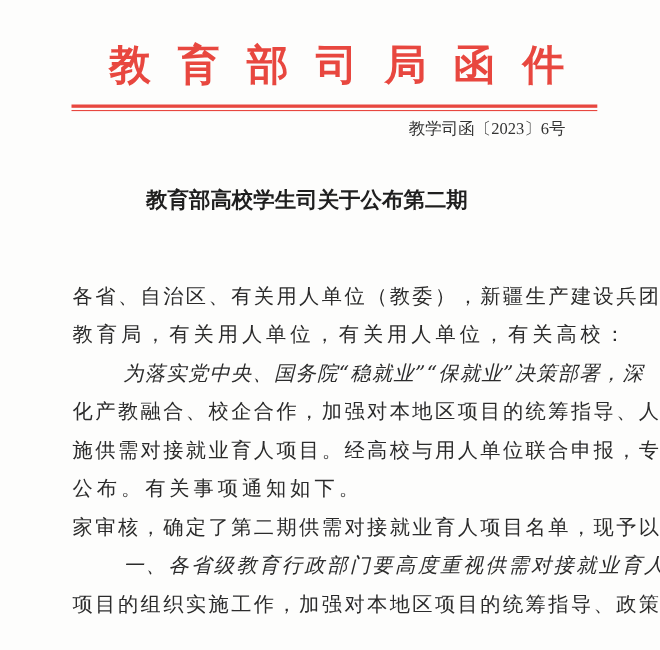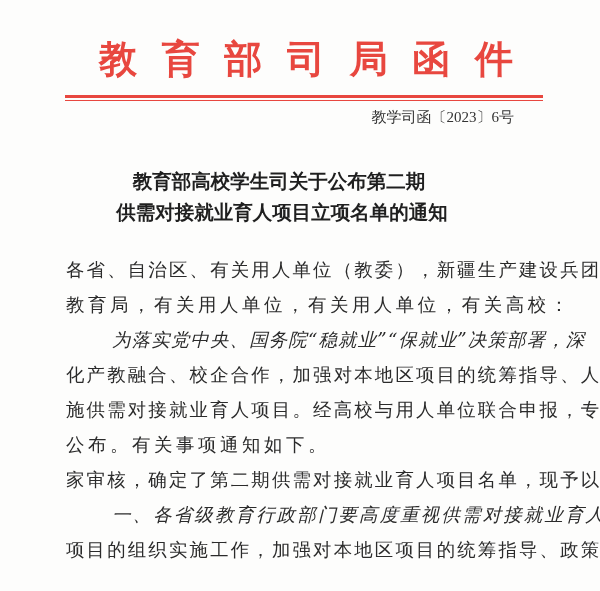--- a/index.html
+++ b/index.html
@@ -61,21 +61,20 @@
     <span>件</span>
   </div>
 
   <div class="red-rule thick"></div>
   <div class="red-rule thin"></div>
 
   <div class="doc-number">教学司函〔2023〕6号</div>
 
   <div class="notice-title">
     <div class="l1">教育部高校学生司关于公布第二期</div>
-    <div>供需对接就业育人项目立项名单的通知</div>
   </div>
 
   <div class="body-text">
     <div class="line tight2">各省、自治区、有关用人单位（教委），新疆生产建设兵团</div>
     <div class="line">教育局，有关用人单位，有关用人单位，有关高校：</div>
     <div class="line indent tight">为落实党中央、国务院“稳就业”“保就业”决策部署，深</div>
     <div class="line tight2">化产教融合、校企合作，加强对本地区项目的统筹指导、人</div>
     <div class="line tight2">施供需对接就业育人项目。经高校与用人单位联合申报，专</div>
     <div class="line">公布。有关事项通知如下。</div>
     <div class="line tight2">家审核，确定了第二期供需对接就业育人项目名单，现予以</div>

